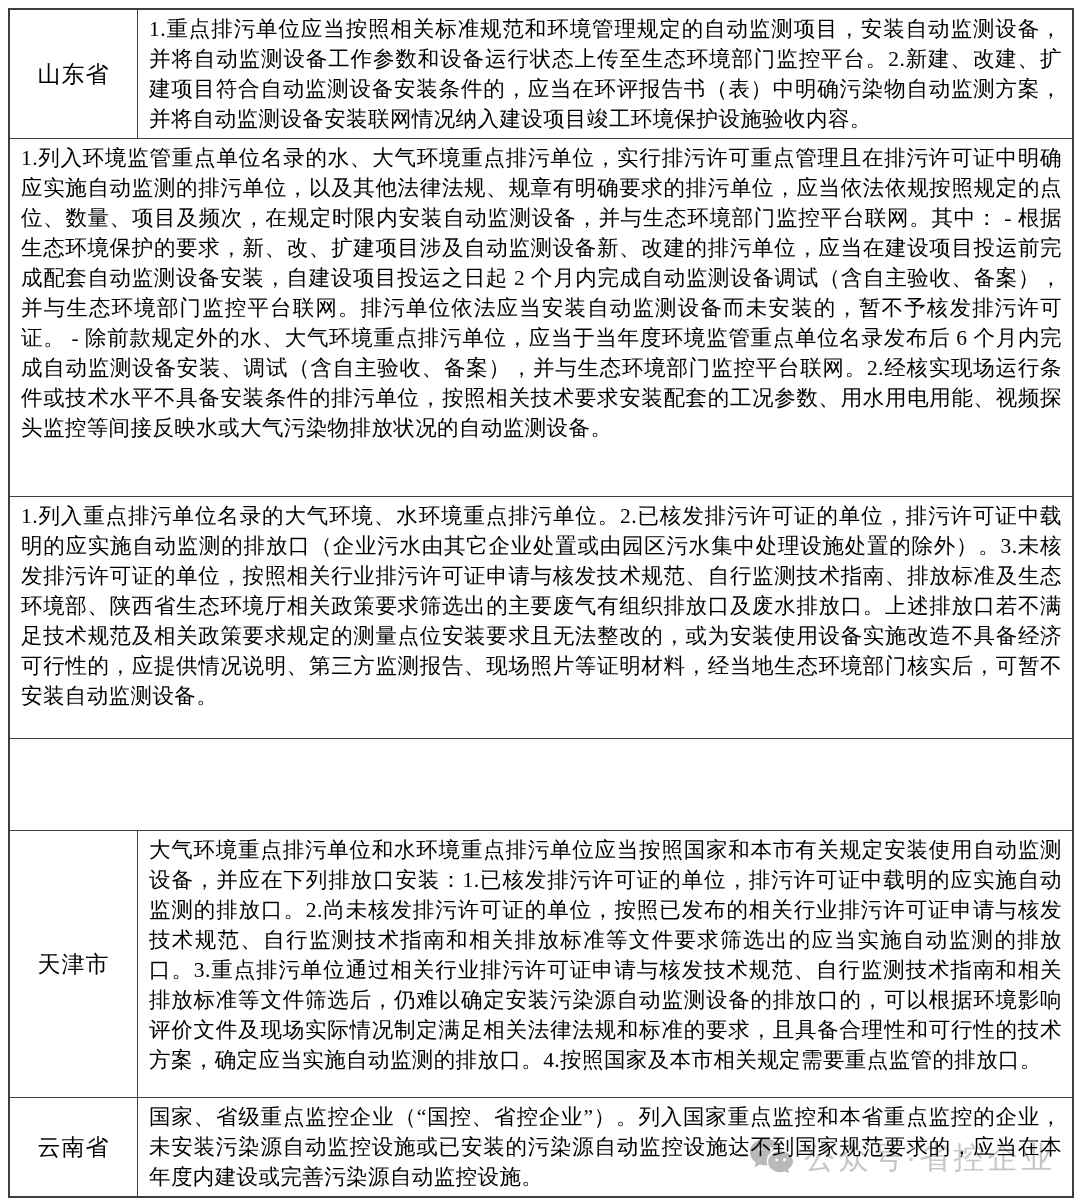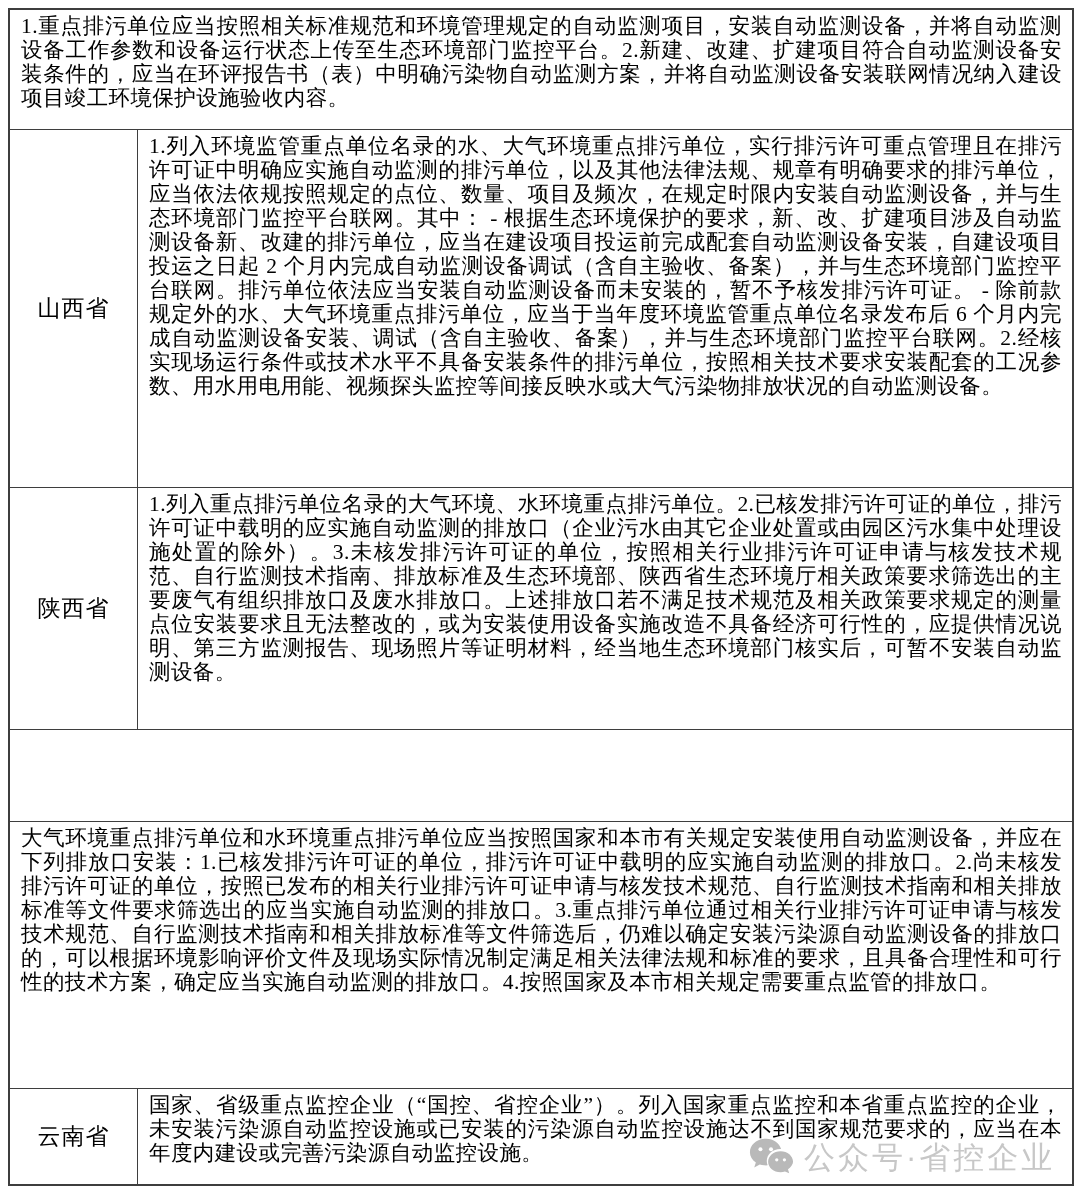--- a/index.html
+++ b/index.html
@@ -26,21 +26,21 @@
     width: 128px;
     display: flex; align-items: center; justify-content: center;
     font-size: 23px;
     letter-spacing: 1px;
     border-right: 1.5px solid #3e3e3e;
   }
   .cell-text {
     flex: 1;
     padding: 4px 10px 4px 11px;
     font-size: 21.5px;
-    line-height: 24px;
+    line-height: 30px;
     text-align: justify;
     text-justify: inter-character;
     letter-spacing: 0.4px;
   }
   .row-1 { min-height: 120px; }
   .row-2 { min-height: 358px; }
   .row-3 { min-height: 242px; }
   .row-4 { min-height: 92px; }
   .row-5 { min-height: 267px; }
   .row-6 { min-height: 95px; }
@@ -77,37 +77,37 @@
           <circle cx="38" cy="24" r="1.7"></circle>
       </g>
     </svg>
   </span>
   <span class="watermark-text">公众号·省控企业</span>
 </div>
 
 <div class="doc-table">
 
   <div class="t-row row-1">
+    <div class="cell-province">山东省</div>
     <div class="cell-text">1.重点排污单位应当按照相关标准规范和环境管理规定的自动监测项目，安装自动监测设备，并将自动监测设备工作参数和设备运行状态上传至生态环境部门监控平台。2.新建、改建、扩建项目符合自动监测设备安装条件的，应当在环评报告书（表）中明确污染物自动监测方案，并将自动监测设备安装联网情况纳入建设项目竣工环境保护设施验收内容。</div>
   </div>
 
   <div class="t-row row-2">
-    <div class="cell-province">山西省</div>
     <div class="cell-text">1.列入环境监管重点单位名录的水、大气环境重点排污单位，实行排污许可重点管理且在排污许可证中明确应实施自动监测的排污单位，以及其他法律法规、规章有明确要求的排污单位，应当依法依规按照规定的点位、数量、项目及频次，在规定时限内安装自动监测设备，并与生态环境部门监控平台联网。其中： - 根据生态环境保护的要求，新、改、扩建项目涉及自动监测设备新、改建的排污单位，应当在建设项目投运前完成配套自动监测设备安装，自建设项目投运之日起 2 个月内完成自动监测设备调试（含自主验收、备案），并与生态环境部门监控平台联网。排污单位依法应当安装自动监测设备而未安装的，暂不予核发排污许可证。 - 除前款规定外的水、大气环境重点排污单位，应当于当年度环境监管重点单位名录发布后 6 个月内完成自动监测设备安装、调试（含自主验收、备案），并与生态环境部门监控平台联网。2.经核实现场运行条件或技术水平不具备安装条件的排污单位，按照相关技术要求安装配套的工况参数、用水用电用能、视频探头监控等间接反映水或大气污染物排放状况的自动监测设备。</div>
   </div>
 
   <div class="t-row row-3">
-    <div class="cell-province">陕西省</div>
     <div class="cell-text">1.列入重点排污单位名录的大气环境、水环境重点排污单位。2.已核发排污许可证的单位，排污许可证中载明的应实施自动监测的排放口（企业污水由其它企业处置或由园区污水集中处理设施处置的除外）。3.未核发排污许可证的单位，按照相关行业排污许可证申请与核发技术规范、自行监测技术指南、排放标准及生态环境部、陕西省生态环境厅相关政策要求筛选出的主要废气有组织排放口及废水排放口。上述排放口若不满足技术规范及相关政策要求规定的测量点位安装要求且无法整改的，或为安装使用设备实施改造不具备经济可行性的，应提供情况说明、第三方监测报告、现场照片等证明材料，经当地生态环境部门核实后，可暂不安装自动监测设备。</div>
   </div>
 
   <div class="t-row row-4">
   </div>
 
   <div class="t-row row-5">
+    <div class="cell-province">天津市</div>
     <div class="cell-text">大气环境重点排污单位和水环境重点排污单位应当按照国家和本市有关规定安装使用自动监测设备，并应在下列排放口安装：1.已核发排污许可证的单位，排污许可证中载明的应实施自动监测的排放口。2.尚未核发排污许可证的单位，按照已发布的相关行业排污许可证申请与核发技术规范、自行监测技术指南和相关排放标准等文件要求筛选出的应当实施自动监测的排放口。3.重点排污单位通过相关行业排污许可证申请与核发技术规范、自行监测技术指南和相关排放标准等文件筛选后，仍难以确定安装污染源自动监测设备的排放口的，可以根据环境影响评价文件及现场实际情况制定满足相关法律法规和标准的要求，且具备合理性和可行性的技术方案，确定应当实施自动监测的排放口。4.按照国家及本市相关规定需要重点监管的排放口。</div>
   </div>
 
   <div class="t-row row-6">
     <div class="cell-province">云南省</div>
     <div class="cell-text">国家、省级重点监控企业（“国控、省控企业”）。列入国家重点监控和本省重点监控的企业，未安装污染源自动监控设施或已安装的污染源自动监控设施达不到国家规范要求的，应当在本年度内建设或完善污染源自动监控设施。</div>
   </div>
 
 </div>
 

